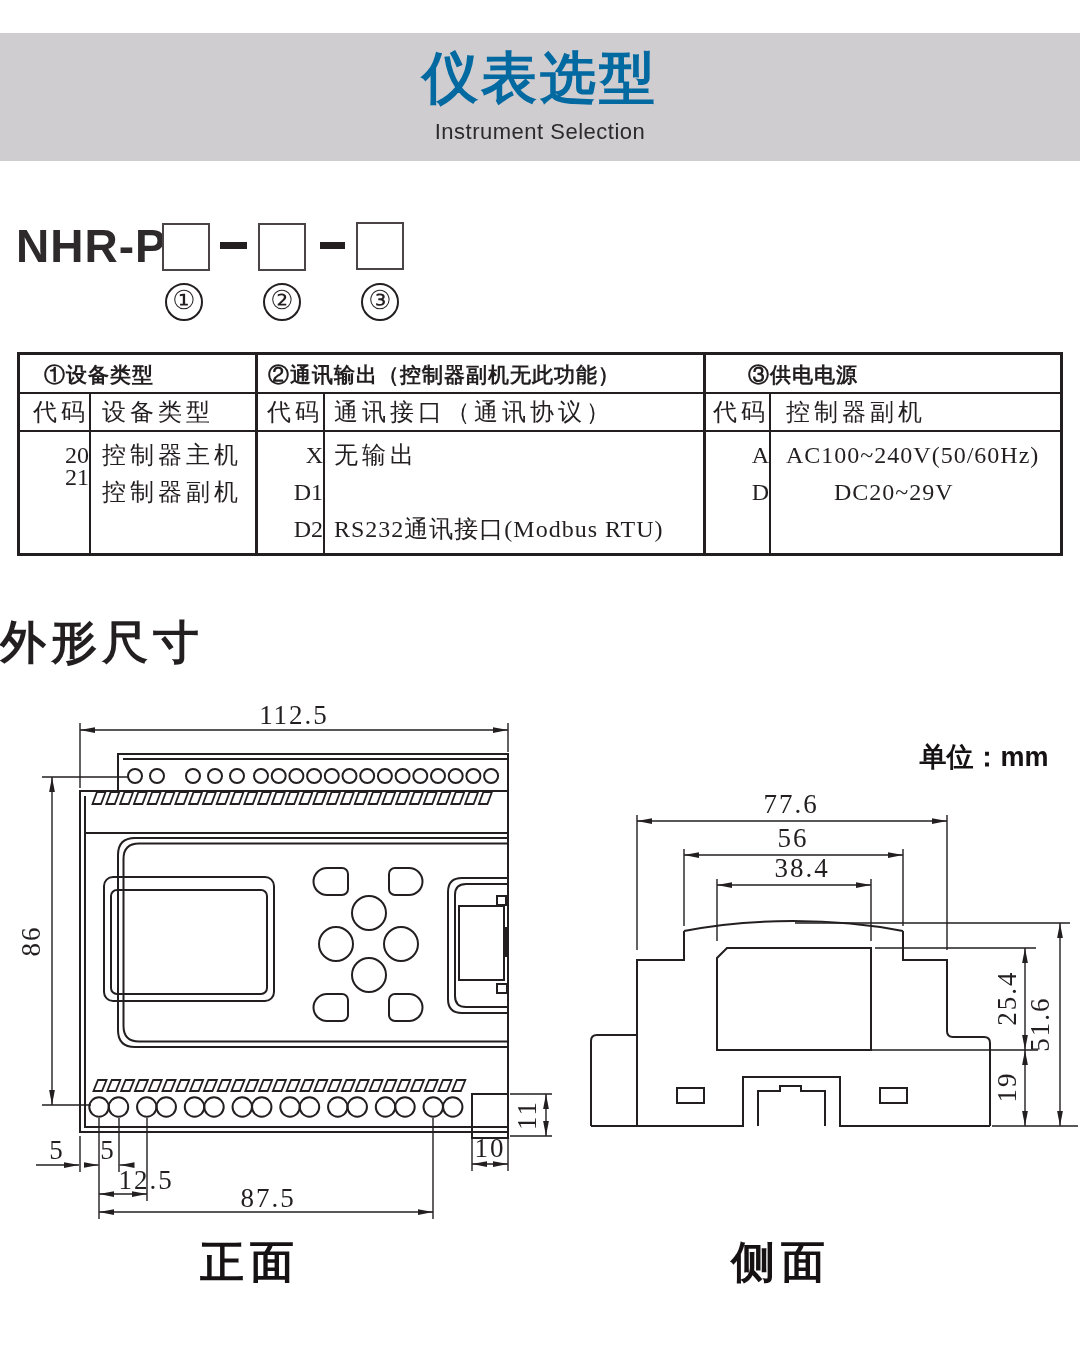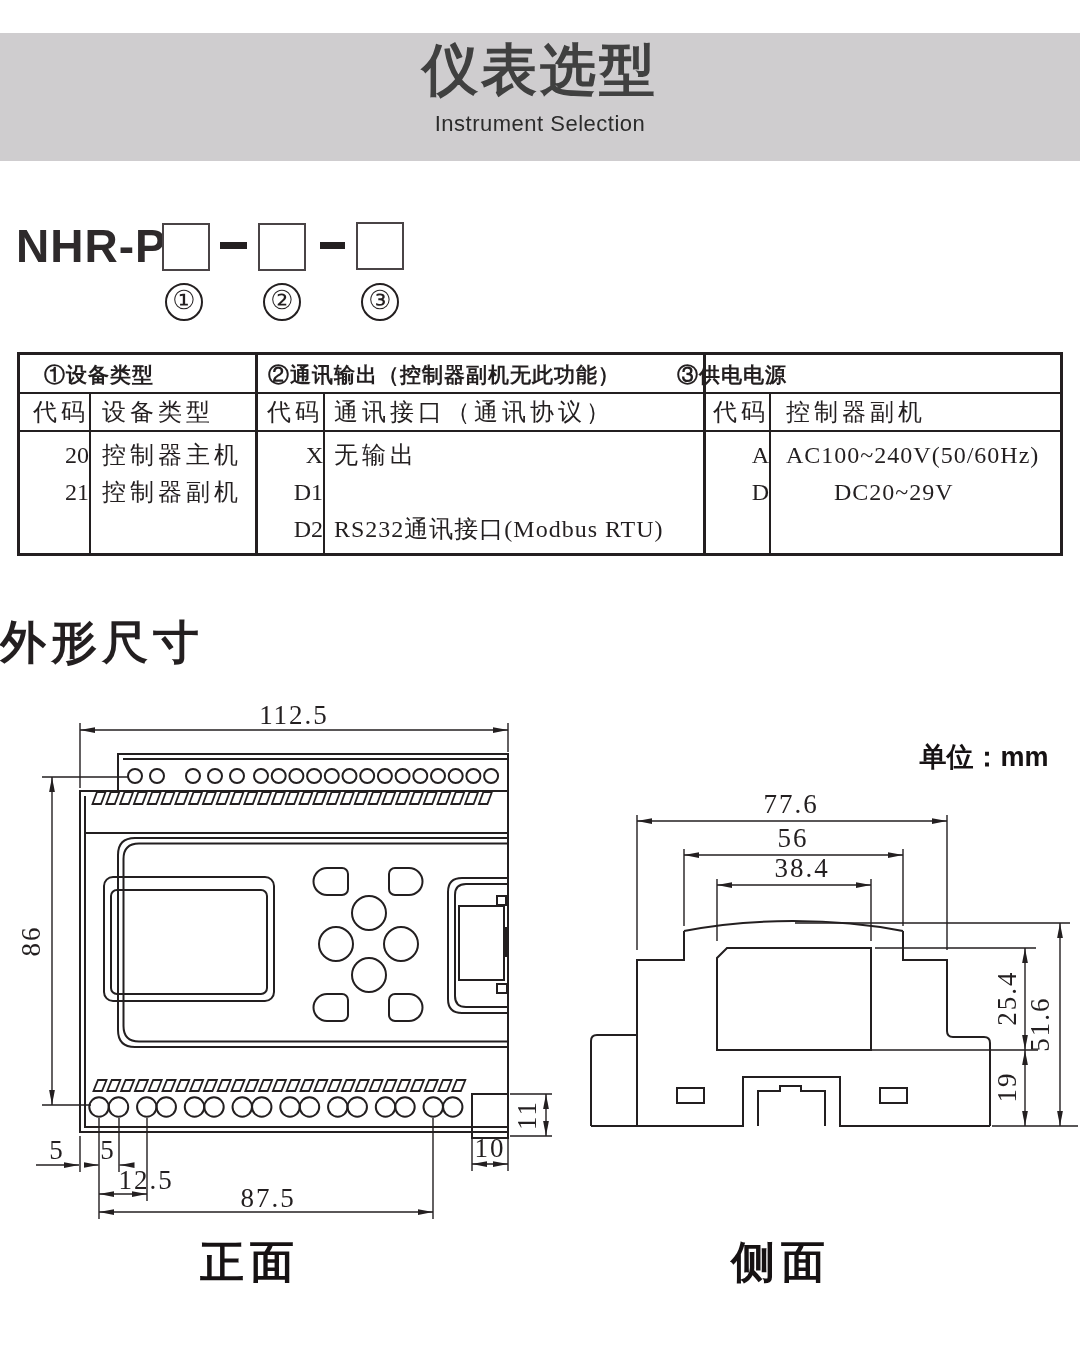--- a/index.html
+++ b/index.html
@@ -1,20 +1,20 @@
 <!DOCTYPE html>
 <html><head>
 <meta charset="utf-8">
 <style>
   html,body{margin:0;padding:0;background:#ffffff;}
   .page{position:relative;width:1080px;height:1354px;background:#fff;overflow:hidden;
         font-family:"Liberation Sans",sans-serif;color:#231f20;}
   
   .band{position:absolute;left:0;top:33px;width:1080px;height:128px;background:#cfcdcf;text-align:center;}
-  .band-title{font-size:56px;font-weight:bold;letter-spacing:3px;color:#404040;}
+  .band-title{margin-top:8px;font-size:56px;font-weight:bold;letter-spacing:3px;color:#0369a1;}
   .band-sub{margin-top:2px;font-size:22px;color:#2b2b2b;letter-spacing:0.5px;}
   
   .model-prefix{position:absolute;left:16px;top:219px;font-size:46px;font-weight:bold;letter-spacing:1px;color:#2e2a2b;}
   .slot-box{position:absolute;width:44px;height:44px;border:2px solid #4a4446;background:#fff;}
   .slot-dash{position:absolute;height:7px;background:#231f20;}
   .slot-num{position:absolute;width:34px;height:34px;border:2px solid #231f20;border-radius:50%;
             font-family:"Liberation Serif",serif;font-size:26px;line-height:32px;text-align:center;}
   
   .sel-table{position:absolute;left:17px;top:352px;width:1046px;height:204px;border:3px solid #231f20;box-sizing:border-box;}
   .tl{position:absolute;background:#231f20;}
@@ -60,32 +60,32 @@
     <div class="tl" style="left:0;top:37px;width:1040px;height:2px;"></div>
     <div class="tl" style="left:0;top:75px;width:1040px;height:2px;"></div>
     <div class="tl" style="left:69px;top:37px;width:2px;height:161px;"></div>
     <div class="tl" style="left:235px;top:0;width:3px;height:198px;"></div>
     <div class="tl" style="left:303px;top:37px;width:2px;height:161px;"></div>
     <div class="tl" style="left:683px;top:0;width:3px;height:198px;"></div>
     <div class="tl" style="left:749px;top:37px;width:2px;height:161px;"></div>
 
     <div class="tcell th" style="left:24px;top:2px;">①设备类型</div>
     <div class="tcell th" style="left:248px;top:2px;">②通讯输出（控制器副机无此功能）</div>
-    <div class="tcell th" style="left:657px;top:2px;font-family:Liberation Serif, serif;">③供电电源</div>
+    <div class="tcell th" style="left:728px;top:2px;font-family:Liberation Serif, serif;">③供电电源</div>
 
     <div class="tcell ts ctr" style="left:0;top:39px;width:69px;">代码</div>
     <div class="tcell ts" style="left:82px;top:39px;">设备类型</div>
     <div class="tcell ts ctr" style="left:238px;top:39px;width:65px;">代码</div>
     <div class="tcell ts" style="left:314px;top:39px;">通讯接口（通讯协议）</div>
     <div class="tcell ts ctr" style="left:686px;top:39px;width:63px;">代码</div>
     <div class="tcell ts" style="left:766px;top:39px;">控制器副机</div>
 
     <div class="tcell tb ctr" style="left:0;top:82px;width:69px;">20</div>
     <div class="tcell tb sp4" style="left:82px;top:82px;">控制器主机</div>
-    <div class="tcell tb ctr" style="left:0;top:119px;width:69px;">21</div>
+    <div class="tcell tb ctr" style="left:0;top:104px;width:69px;">21</div>
     <div class="tcell tb sp4" style="left:82px;top:119px;">控制器副机</div>
 
     <div class="tcell tb ctr" style="left:238px;top:82px;width:65px;">X</div>
     <div class="tcell tb sp4" style="left:314px;top:82px;">无输出</div>
     <div class="tcell tb ctr" style="left:238px;top:119px;width:65px;">D1</div>
     <div class="tcell tb ctr" style="left:238px;top:156px;width:65px;">D2</div>
     <div class="tcell tb sp1" style="left:314px;top:156px;">RS232通讯接口(Modbus RTU)</div>
 
     <div class="tcell tb ctr" style="left:686px;top:82px;width:63px;">A</div>
     <div class="tcell tb sp1" style="left:766px;top:82px;">AC100~240V(50/60Hz)</div>

